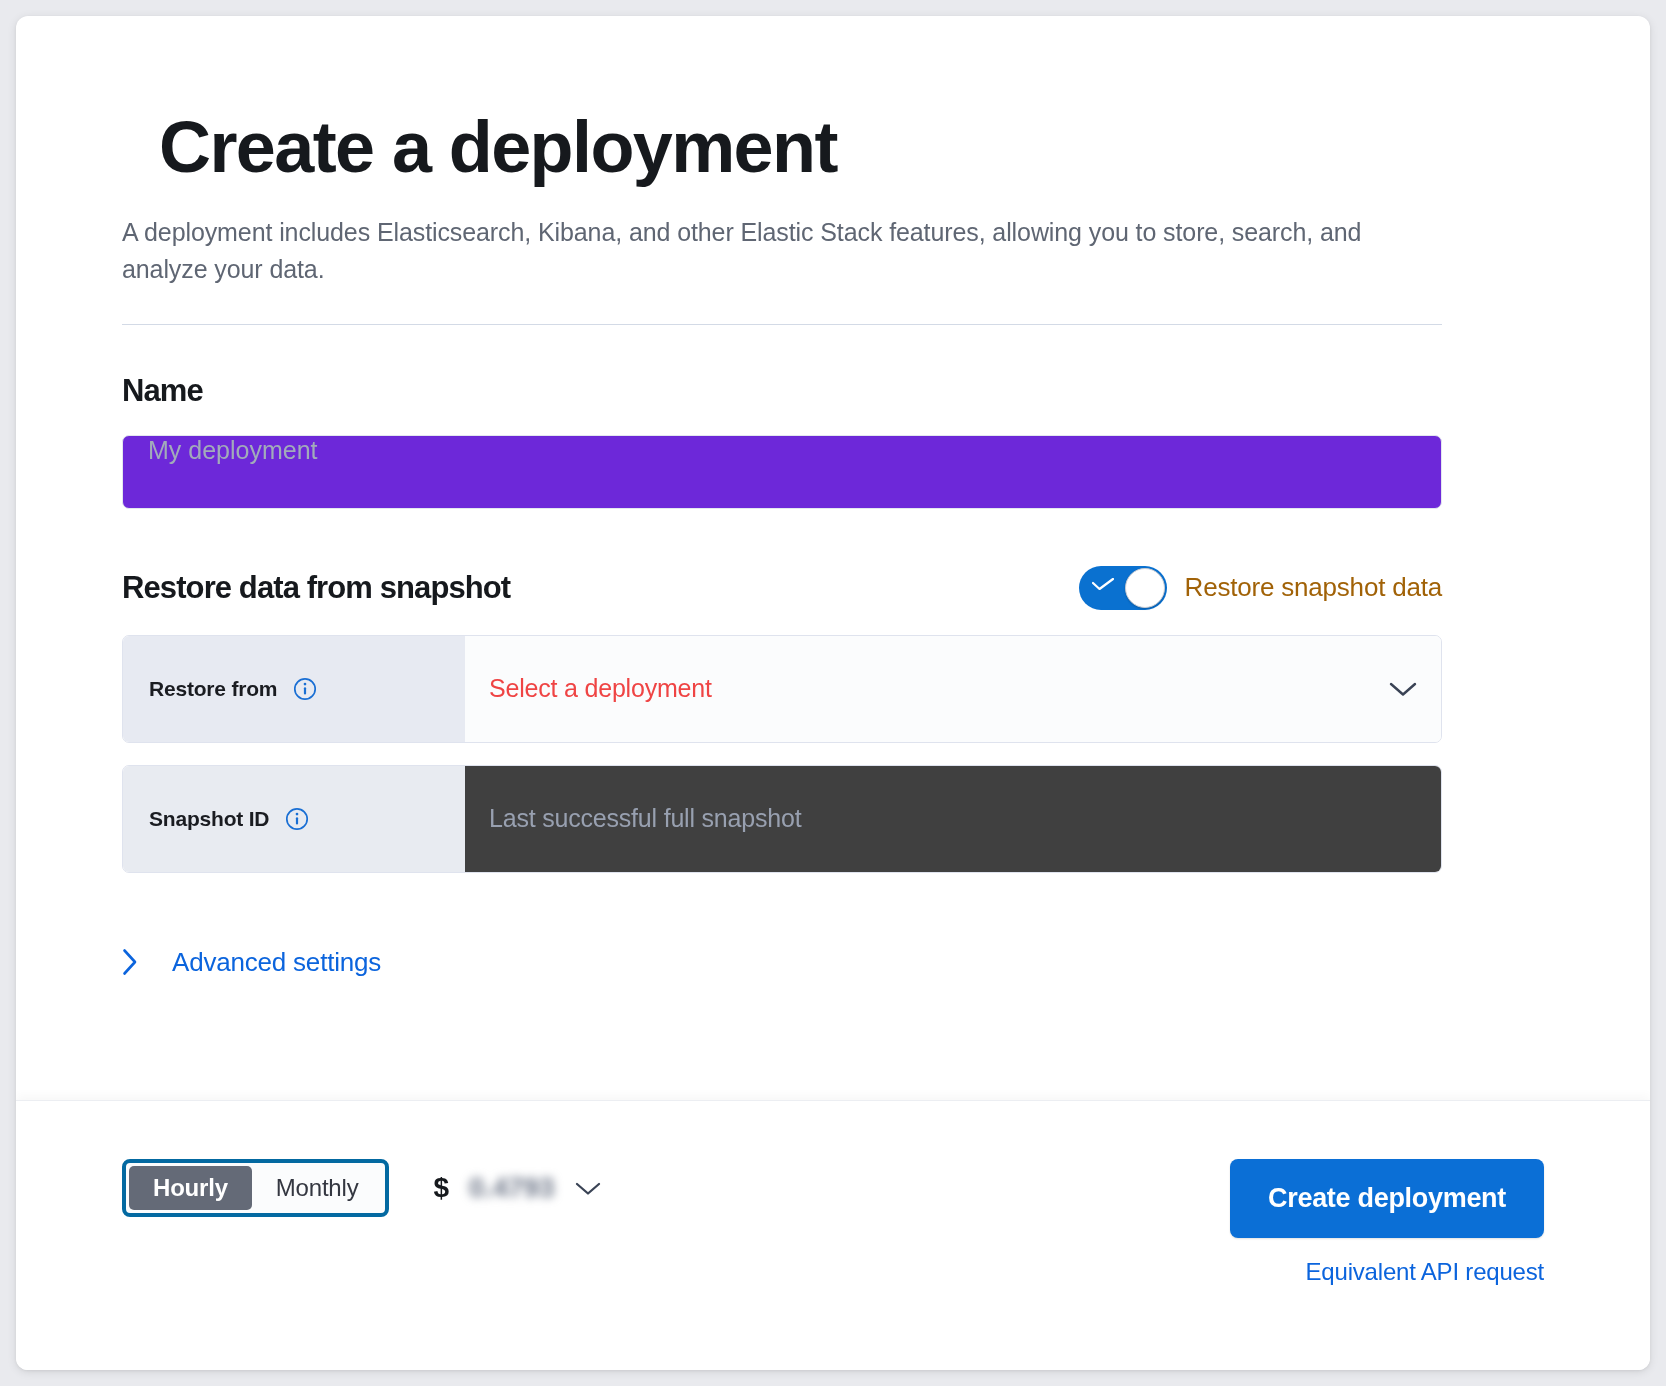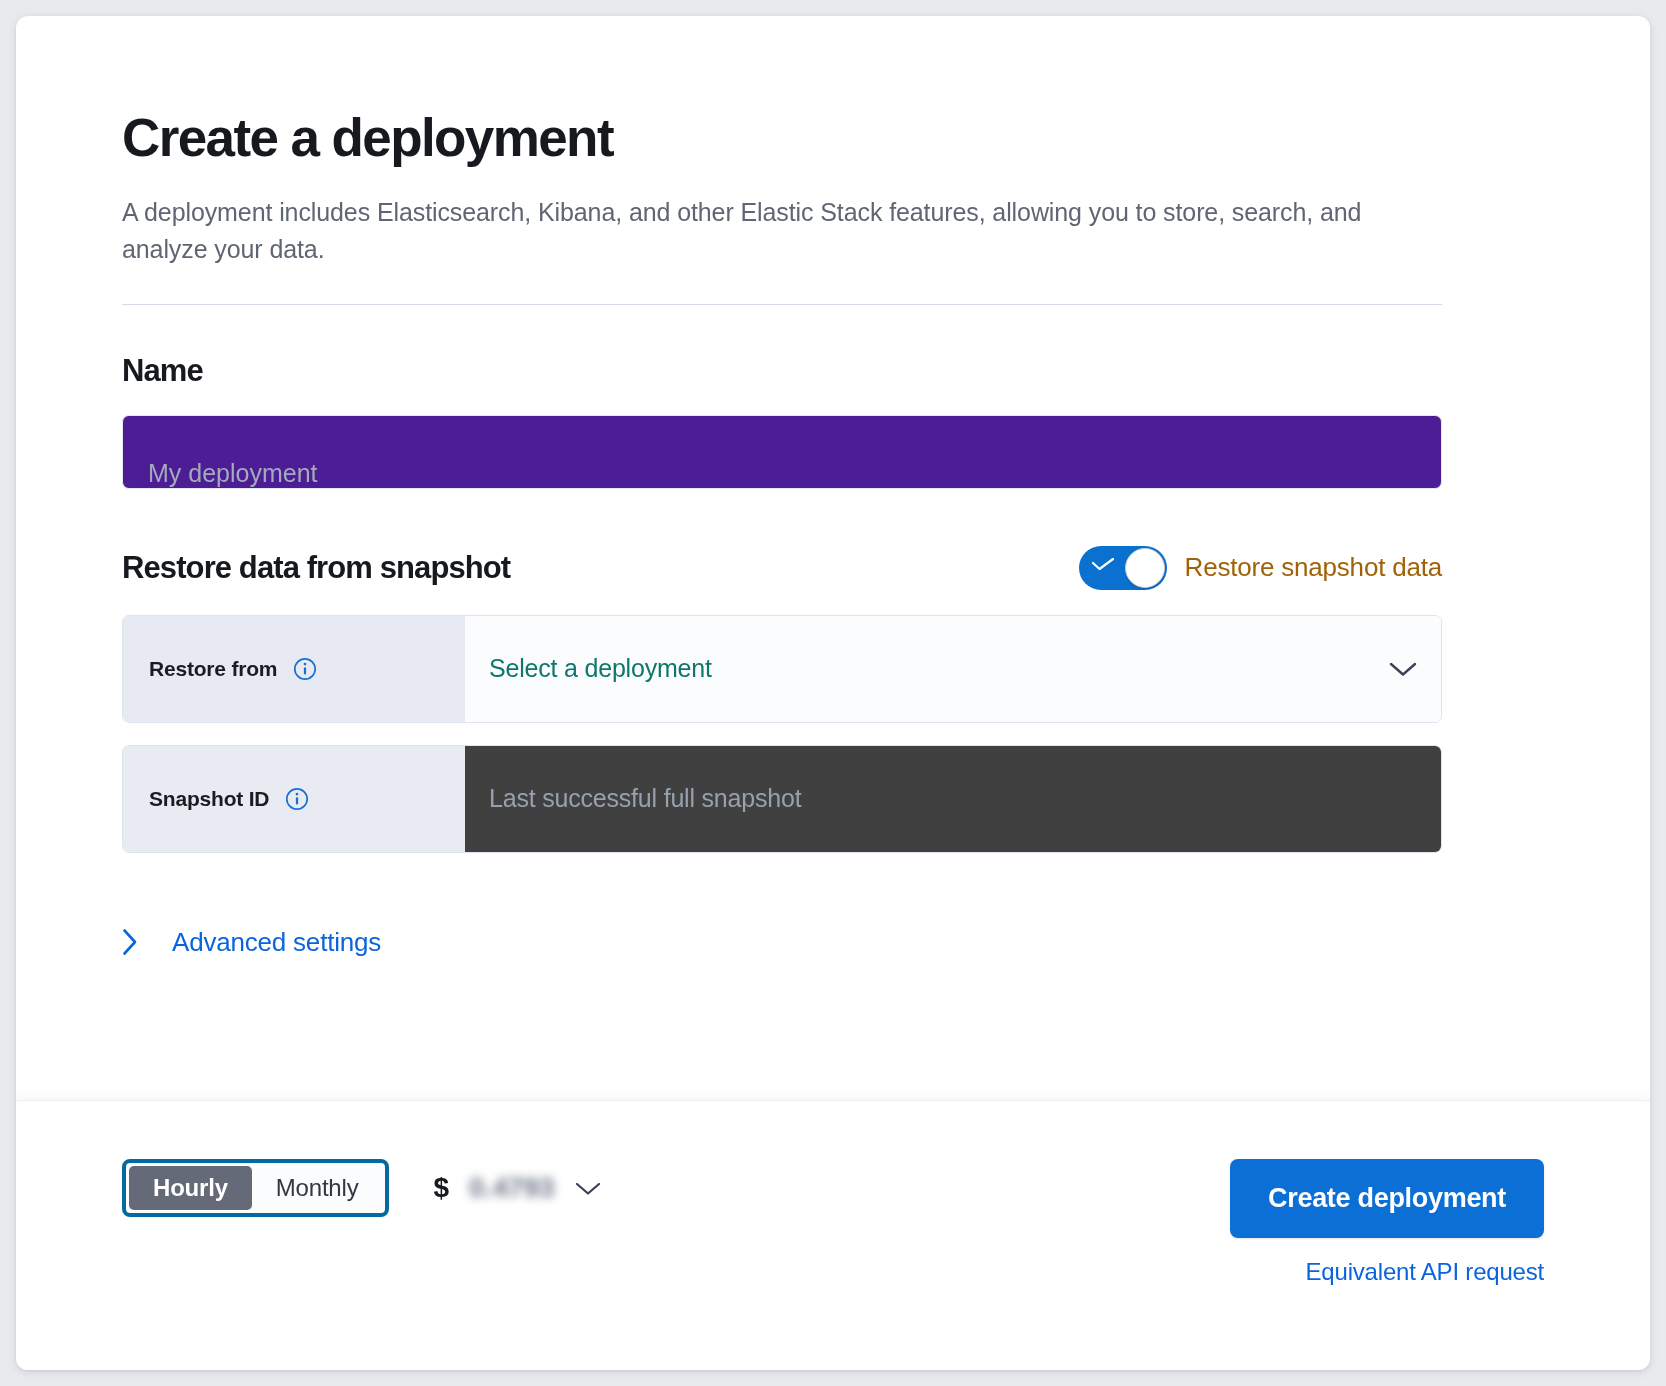--- a/index.html
+++ b/index.html
@@ -26,25 +26,26 @@
     flex-direction: column;
   }
   .card-body {
     flex: 1 1 auto;
     padding: 94px 0 0 0;
     position: relative;
   }
   .inner { width: 1320px; margin-left: 106px; }
 
   .title {
-    font-size: 53px;
+    font-size: 72px;
     font-weight: 700;
     letter-spacing: -1.6px;
     color: #16191d;
     line-height: 1.05;
+    margin-left: 37px;
   }
   .desc {
     margin-top: 28px;
     font-size: 25px;
     line-height: 1.48;
     color: #5f6673;
     max-width: 1290px;
     letter-spacing: -0.1px;
   }
   .divider {
@@ -58,26 +59,26 @@
     font-size: 31px;
     font-weight: 700;
     color: #16191d;
     letter-spacing: -0.9px;
   }
   .name-section { margin-top: 48px; }
   .name-input {
     margin-top: 26px;
     width: 1320px;
     height: 74px;
-    background: #4c1d95;
+    background: #6d28d9;
     border: 1px solid #e3e7ef;
     border-radius: 7px;
     box-shadow: 0 1px 1px rgba(0,0,0,0.02) inset;
     display: flex;
-    align-items: flex-end;
+    align-items: flex-start;
     padding: 0 25px;
     font-size: 25px;
     color: #a2abba;
   }
 
   .restore-header {
     margin-top: 56px;
     display: flex;
     align-items: center;
     justify-content: space-between;
@@ -137,21 +138,21 @@
     letter-spacing: -0.2px;
   }
   .form-row.disabled .row-label { background: #e8ebf1; color: #1a1c21; }
   .row-control {
     flex: 1 1 auto;
     background: #fbfcfd;
     display: flex;
     align-items: center;
     padding: 0 24px 0 24px;
     font-size: 25px;
-    color: #0f766e;
+    color: #ef4444;
     position: relative;
   }
   .form-row.disabled .row-control { background: #404040; color: #98a0b0; }
   .row-control .value { flex: 1 1 auto; letter-spacing: -0.2px; }
   .form-row.disabled .row-control .value { color: #98a0b0; }
 
   .info-icon { width: 24px; height: 24px; flex: none; display:block; }
   .chev-down { width: 28px; height: 16px; flex: none; }
 
   .adv {

